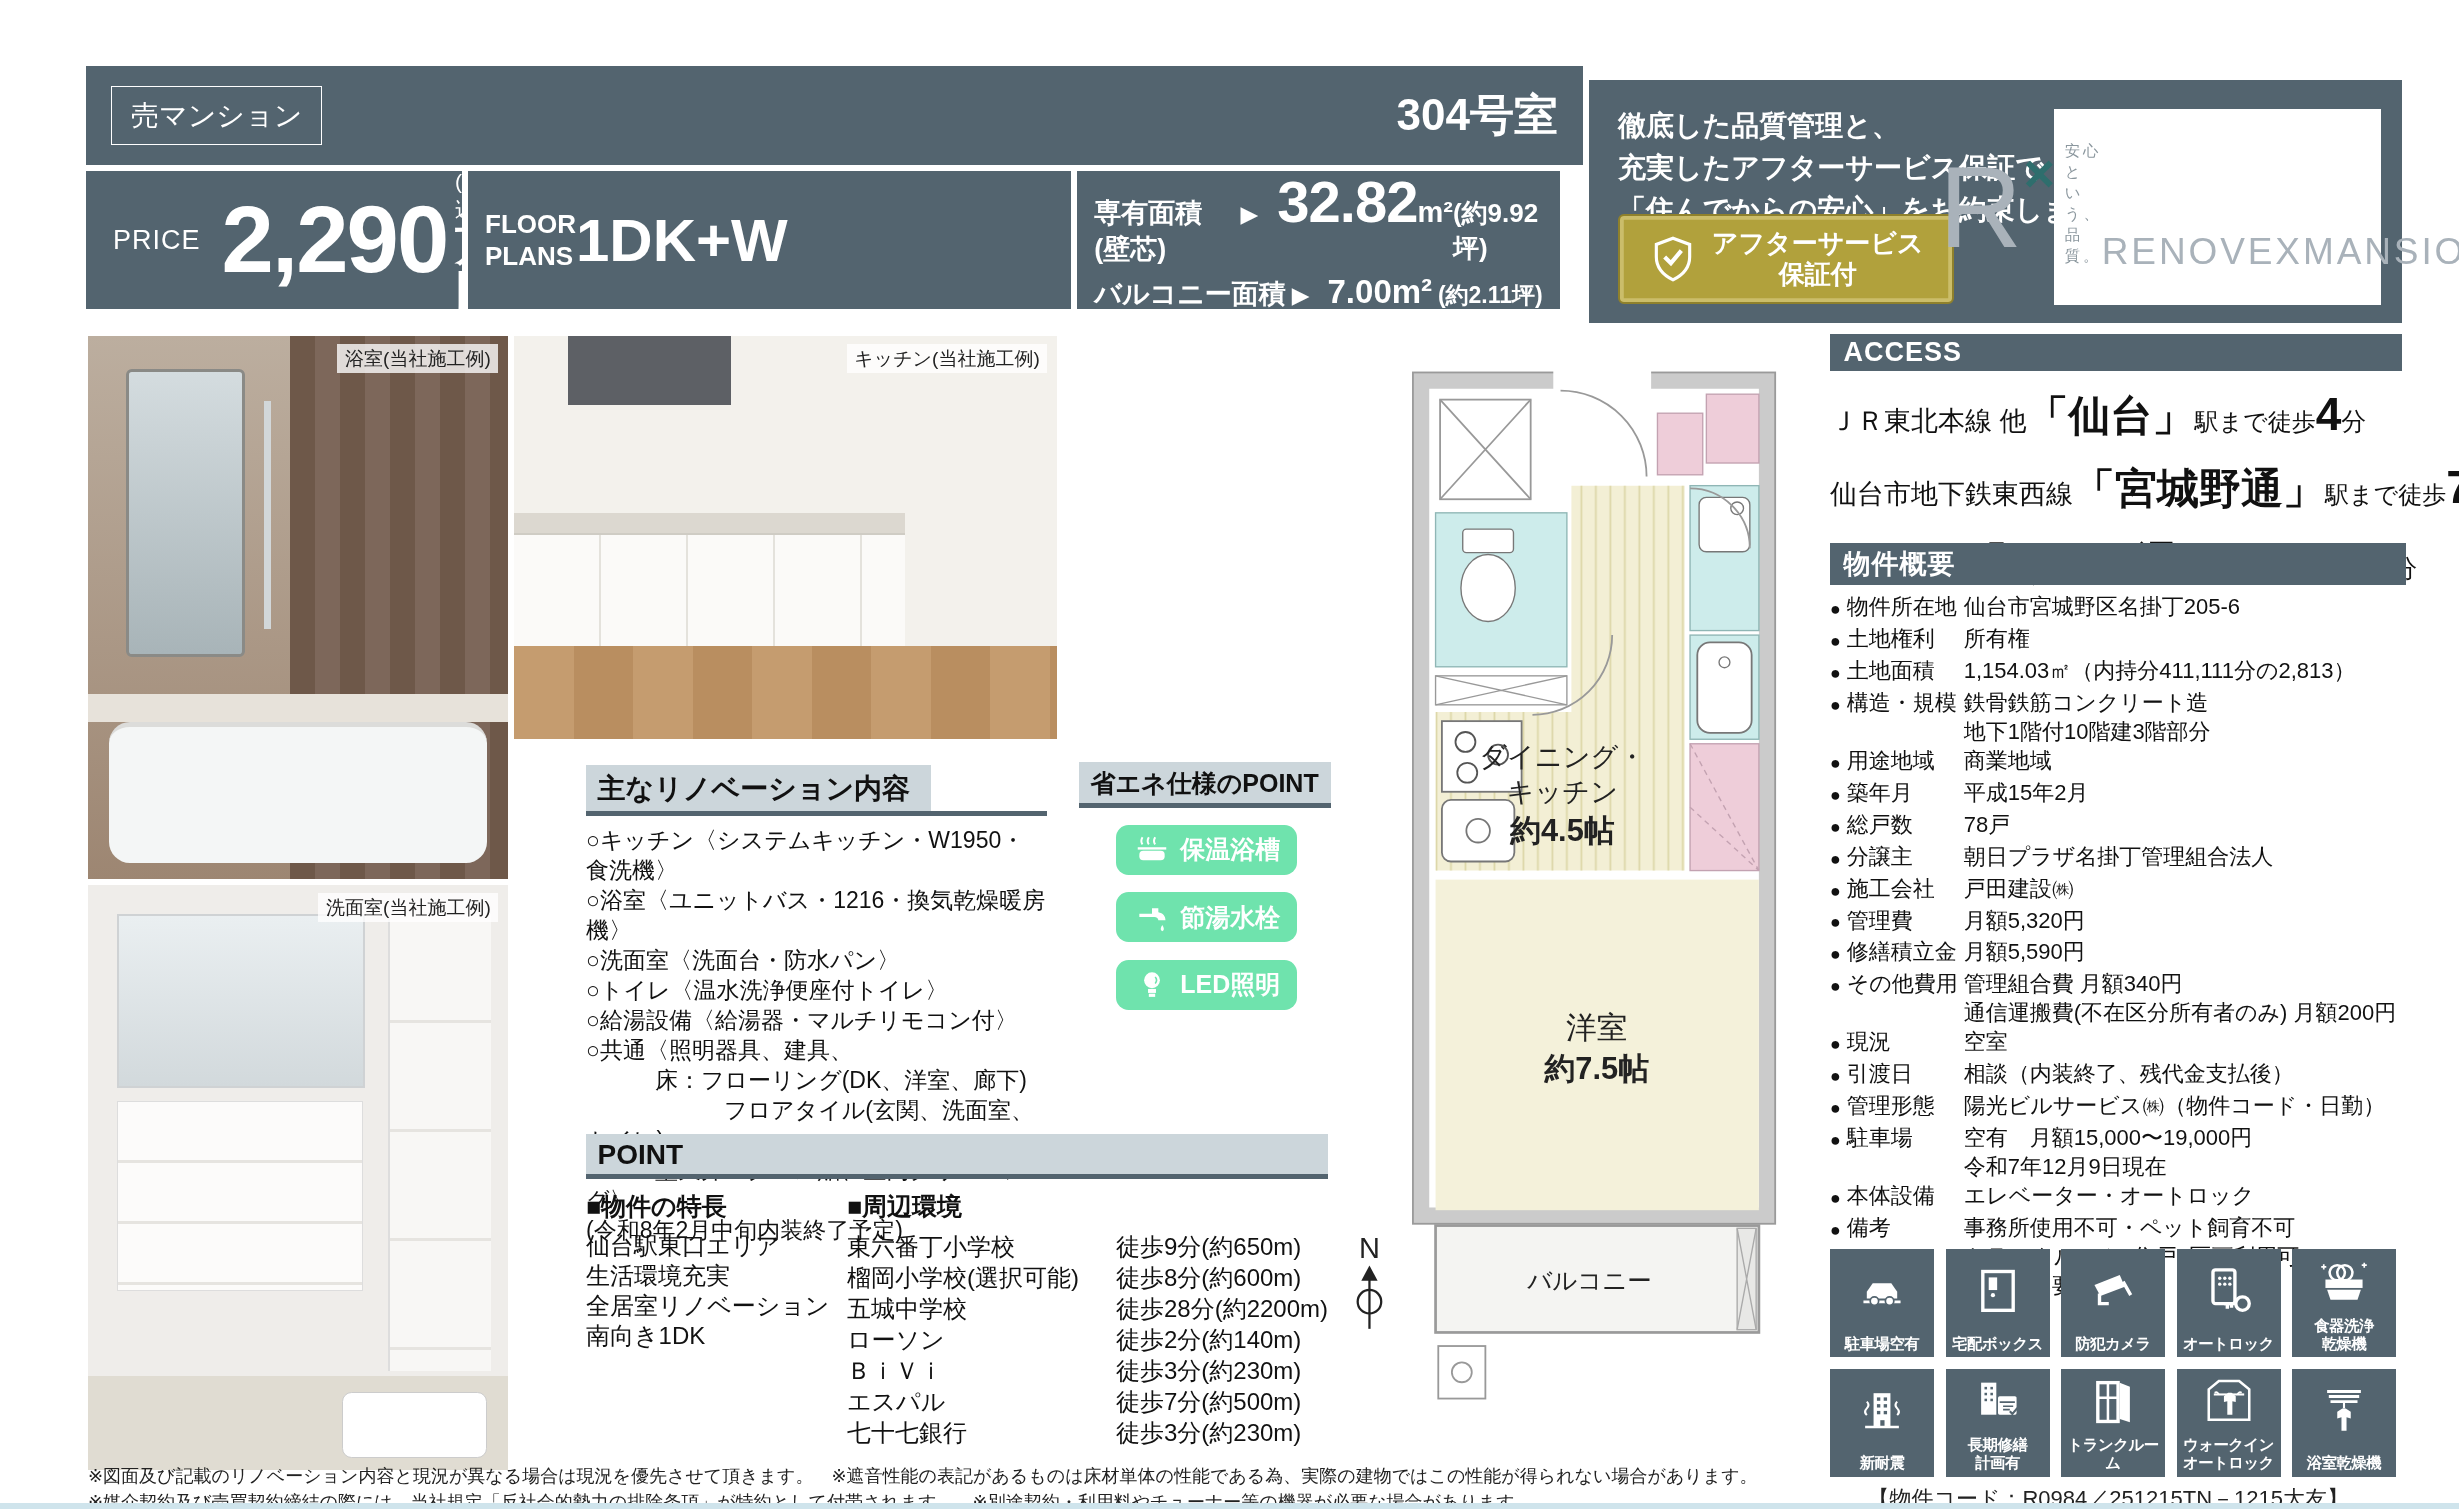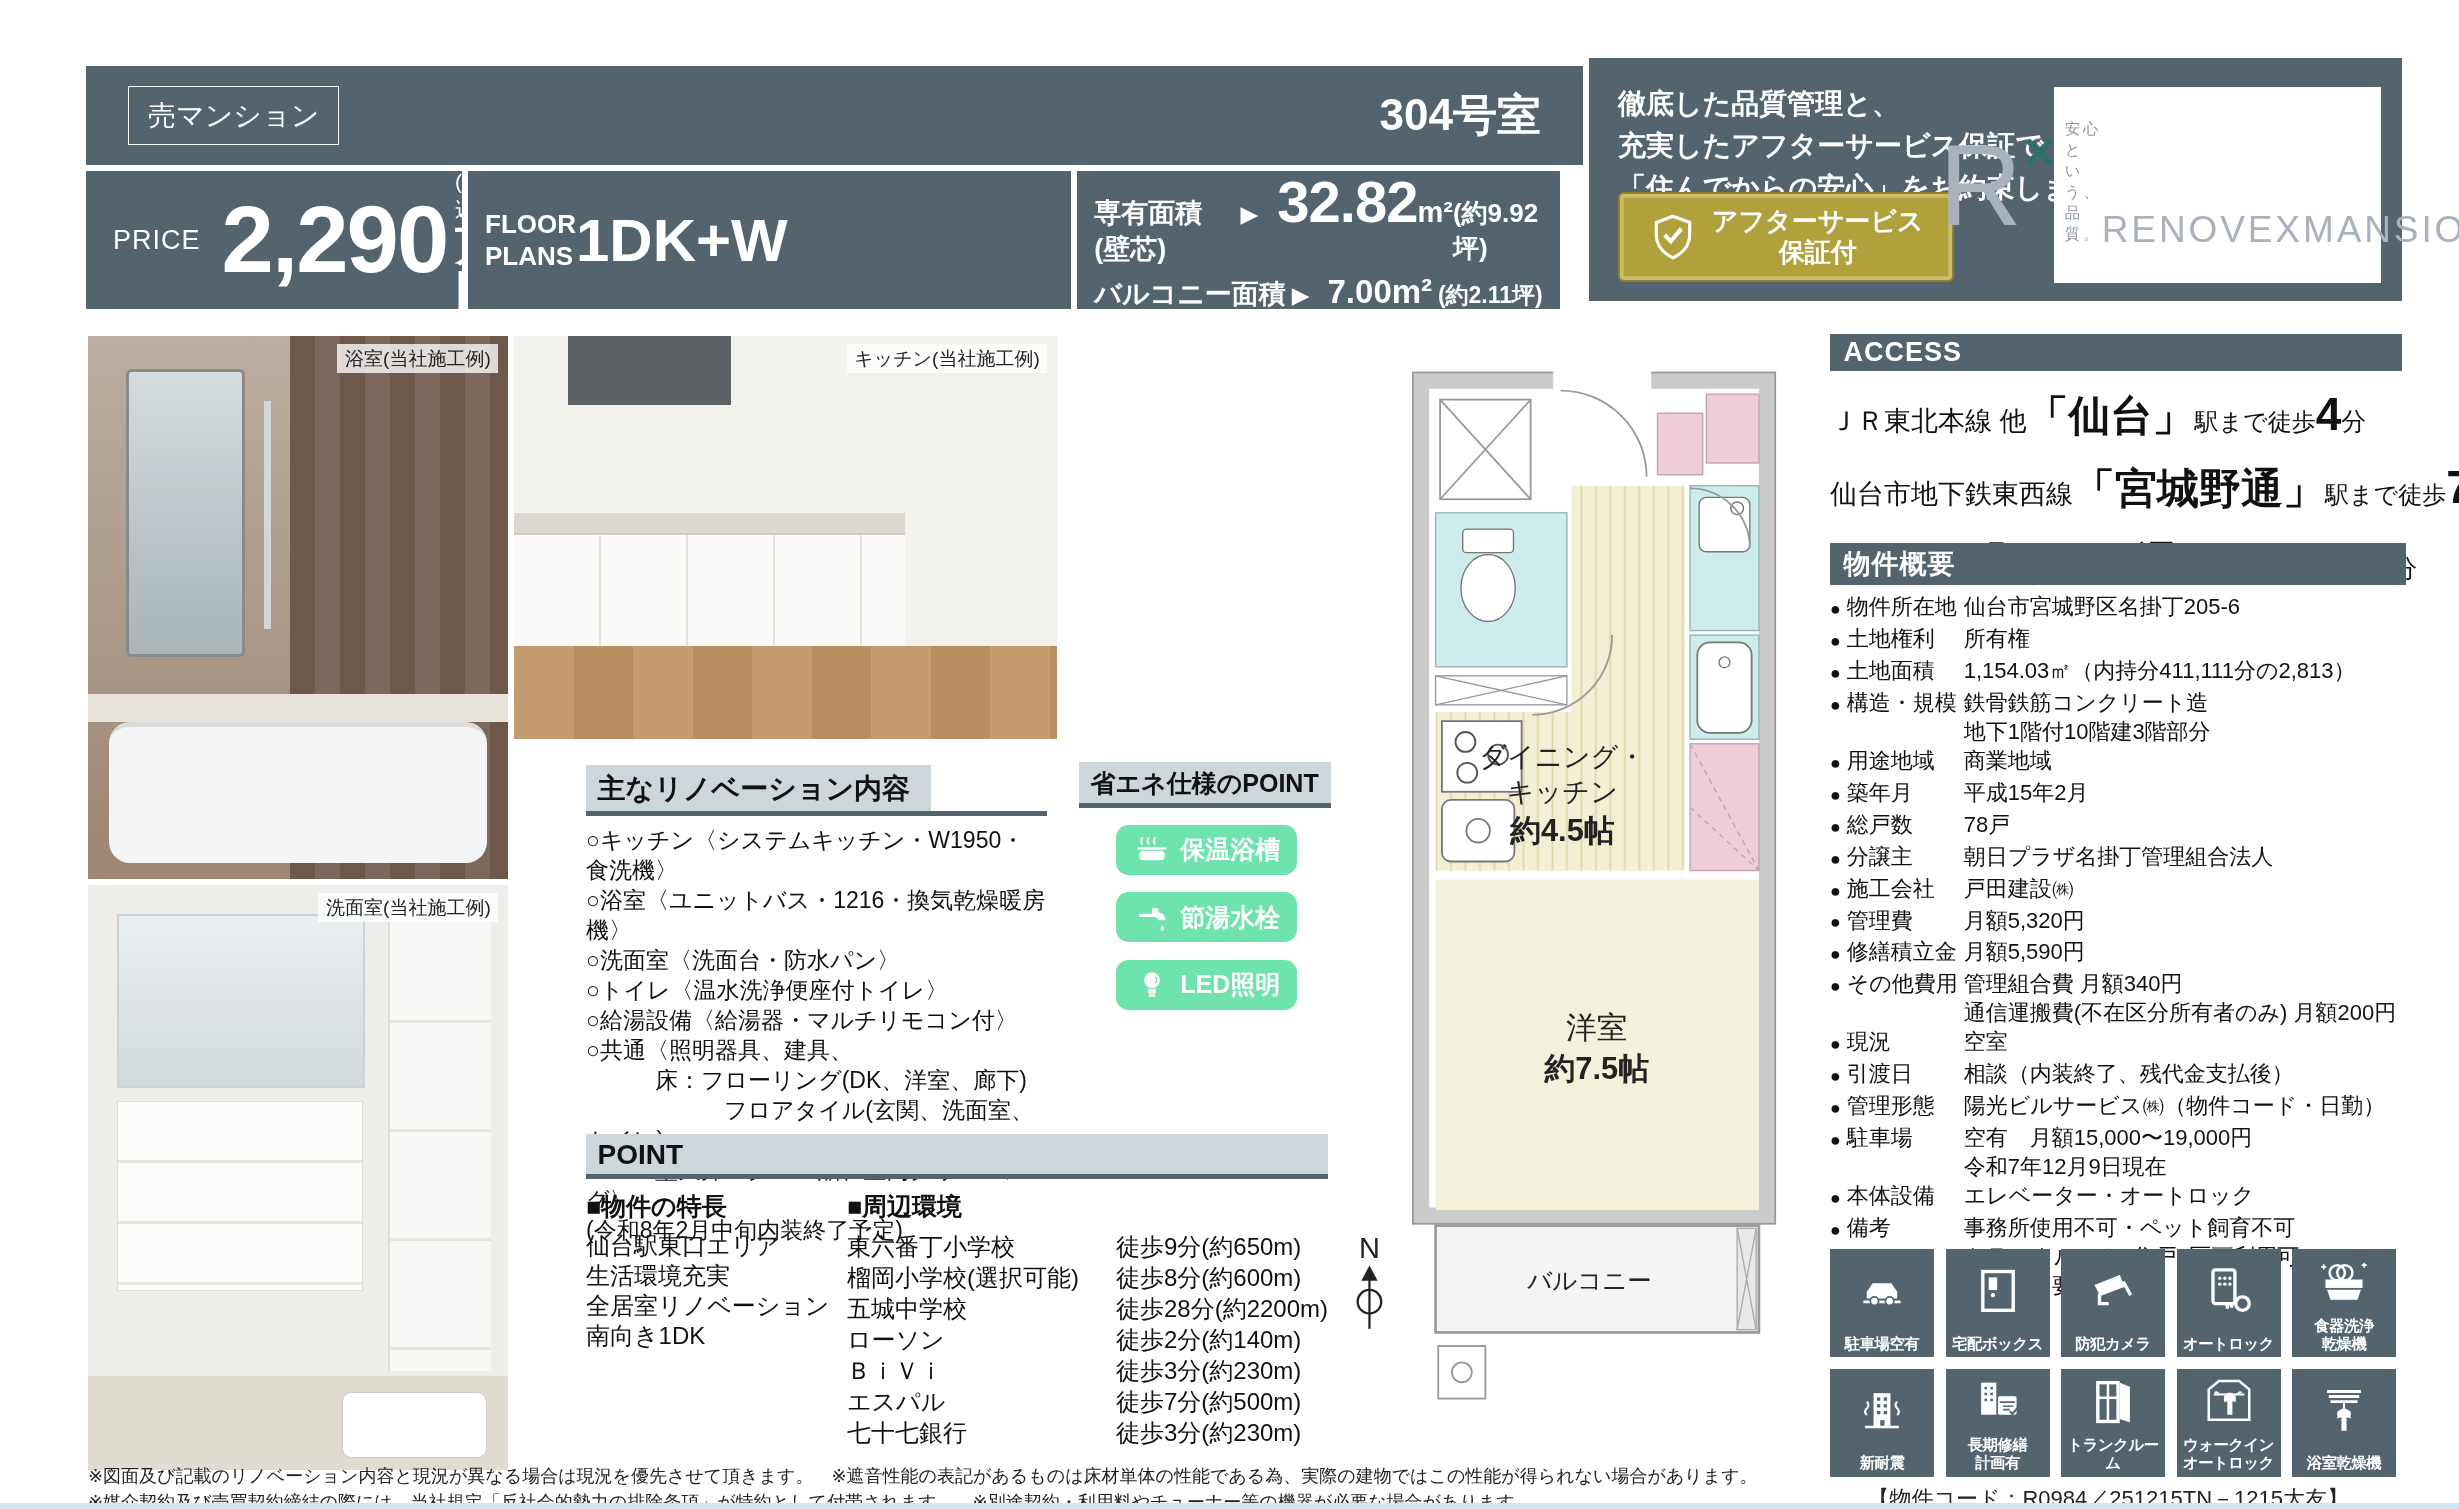--- a/index.html
+++ b/index.html
@@ -1,21 +1,21 @@
 <!DOCTYPE html>
 <html><head>
 <meta charset="utf-8">
 <style>
   html,body{margin:0;padding:0;background:#fff;}
   #page{position:relative;width:2459px;height:1509px;background:#fff;overflow:hidden;
         font-family:"Liberation Sans","DejaVu Sans",sans-serif;color:#111;}
   .abs{position:absolute;}
   
   #hdr{left:86px;top:66px;width:1497px;height:99px;background:#53646f;color:#fff;
-       display:flex;align-items:center;padding:0 42px;box-sizing:border-box;justify-content:center;}
+       display:flex;align-items:center;padding:0 25px;box-sizing:border-box;justify-content:center;}
   .hdr-badge{border:1.9px solid #fff;font-size:28px;padding:9.6px 19px;white-space:nowrap;}
   .hdr-title{font-size:52px;font-weight:700;margin-left:44px;letter-spacing:1.9px;}
   .hdr-room{margin-left:auto;font-size:44px;font-weight:700;}
   
   .cell{background:#53646f;color:#fff;box-sizing:border-box;}
   #cell-price{left:86px;top:171px;width:376px;height:138px;display:flex;align-items:center;padding:0 0 0 27px;}
   .price-label{font-size:27px;letter-spacing:1px;}
   .price-amount{font-size:94px;font-weight:700;margin-left:21px;letter-spacing:-1.9px;}
   .price-tax-col{display:flex;flex-direction:column;align-items:center;margin-left:7.7px;}
   .price-tax{font-size:21px;}
@@ -27,21 +27,21 @@
   .area-row{display:flex;align-items:baseline;}
   .area-label{font-size:27px;font-weight:700;}
   .area-arrow{font-size:23px;margin:0 5.8px;}
   .area-big{font-size:58px;font-weight:700;margin-left:13.4px;letter-spacing:-1px;}
   .area-unit{font-size:29px;font-weight:700;}
   .area-tsubo{font-size:26px;font-weight:700;}
   .area-row2{margin-top:5.8px;}
   .area-val2{font-size:33px;font-weight:700;margin-left:auto;}
   .area-tsubo2{font-size:23px;font-weight:700;margin-left:5.8px;}
   
-  #promo{left:1589px;top:58px;width:813px;height:243px;background:#53646f;color:#fff;box-sizing:border-box;padding:25px 8px 0 29px;}
+  #promo{left:1589px;top:80px;width:813px;height:243px;background:#53646f;color:#fff;box-sizing:border-box;padding:25px 8px 0 29px;}
   .promo-line{font-size:28px;font-weight:700;line-height:1.5;}
   #gold-badge{position:absolute;left:29px;bottom:19px;width:332px;height:86px;background:#b1a13c;
       border:2.9px solid #8f812c;box-shadow:inset 0 0 0 3.8px #cbbd6a;border-radius:5.8px;
       display:flex;align-items:center;justify-content:center;gap:13.4px;}
   .gold-text{color:#fff;font-weight:700;font-size:26px;text-align:center;line-height:1.2;}
   #logo-card{position:absolute;right:21px;top:29px;width:327px;height:196px;background:#fff;
       display:flex;align-items:center;justify-content:center;gap:9.6px;}
   .logo-mark{font-size:115px;color:#a9b2ba;font-weight:400;position:relative;line-height:1;}
   .logo-x{position:absolute;top:-3.8px;right:-33px;font-size:54px;color:#2e6e6d;font-weight:700;}
   .logo-txt{display:flex;flex-direction:row;align-items:flex-end;margin-left:33px;}

